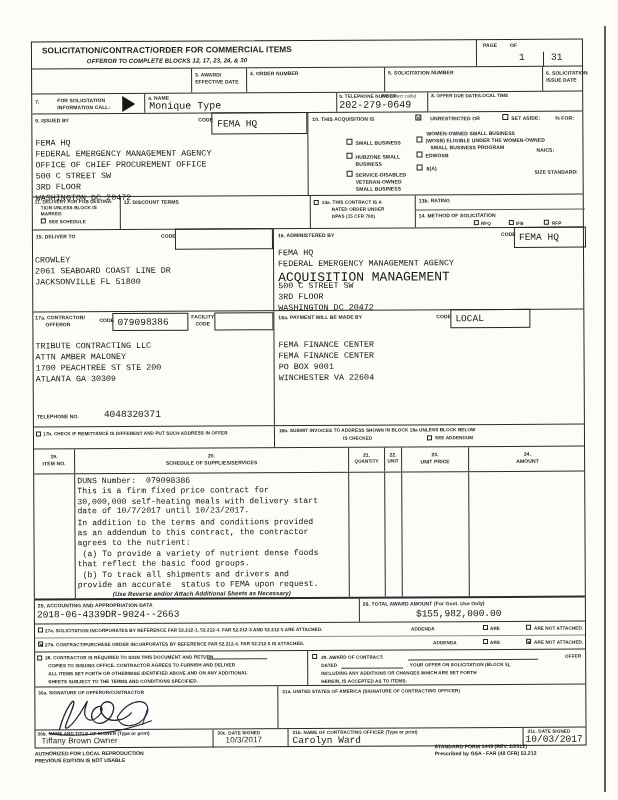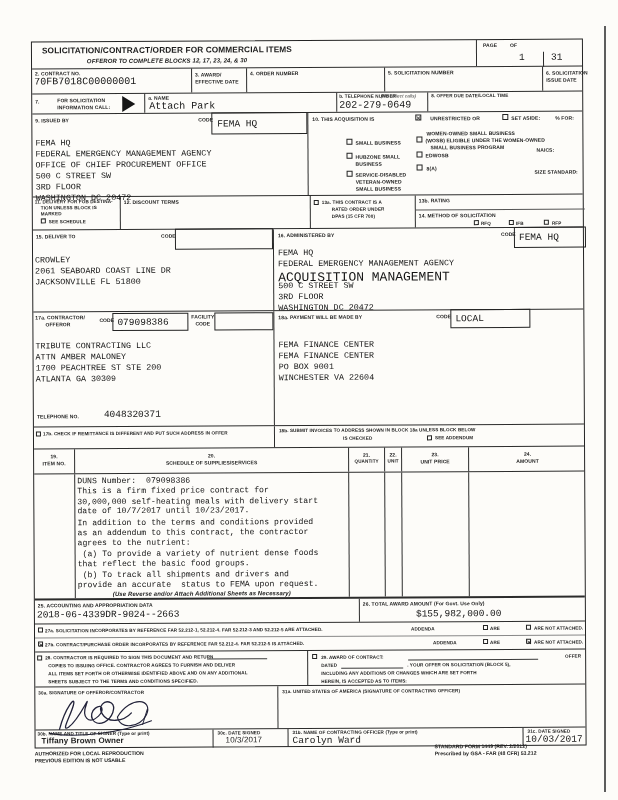--- a/index.html
+++ b/index.html
@@ -45,24 +45,20 @@
      <div class="cell" style="left:444px;width:108px;">
        <div class="lbl" style="top:2px;left:6px;">PAGE</div>
        <div class="lbl" style="top:2px;left:33px;">OF</div>
        <div class="vline" style="left:66px;top:12px;height:15px;"></div>
        <div class="mono" style="top:13px;left:42px;font-size:9.5px;">1</div>
        <div class="mono" style="top:13px;left:74px;font-size:9.5px;">31</div>
      </div>
    </div>
 
    <div class="row" style="top:27px;height:25px;">
-     <div class="cell first" style="left:0;width:159px;">
-       <div class="lbl" style="top:1px;left:3px;">2. CONTRACT NO.</div>
-       <div class="mono" style="top:7px;left:2px;font-size:10px;">70FB7018C00000001</div>
-     </div>
      <div class="cell" style="left:159px;width:55px;">
        <div class="lbl" style="top:3px;left:3px;">3. AWARD/</div>
        <div class="lbl" style="top:10px;left:3px;">EFFECTIVE DATE</div>
      </div>
      <div class="cell" style="left:214px;width:138px;">
        <div class="lbl" style="top:2px;left:3px;">4. ORDER NUMBER</div>
      </div>
      <div class="cell" style="left:352px;width:158px;">
        <div class="lbl" style="top:2px;left:3px;">5. SOLICITATION NUMBER</div>
      </div>
@@ -74,21 +70,21 @@
 
    <div class="row" style="top:52px;height:20px;border-bottom-width:1.5px;">
      <div class="cell first" style="left:0;width:112px;">
        <div class="lbl" style="top:4px;left:3px;">7.</div>
        <div class="lbl" style="top:3px;left:25px;">FOR SOLICITATION</div>
        <div class="lbl" style="top:10px;left:25px;">INFORMATION CALL:</div>
        <div class="arrow" style="left:90px;top:2px;"></div>
      </div>
      <div class="cell" style="left:112px;width:192px;">
        <div class="lbl" style="top:1px;left:3px;">a. NAME</div>
-       <div class="mono" style="top:7px;left:4px;font-size:10px;">Attach Park</div>
+       <div class="mono" style="top:7px;left:4px;font-size:10px;">Monique Type</div>
      </div>
      <div class="cell" style="left:304px;width:82px;">
        <div class="lbl sm" style="top:1px;left:2px;">b. TELEPHONE NUMBER</div>
        <div class="lbl sm it" style="top:1px;right:2px;">(No collect calls)</div>
        <div class="mono" style="top:7px;left:2px;font-size:10px;">202-279-0649</div>
      </div>
      <div class="cell" style="left:395px;width:157px;">
        <div class="lbl sm" style="top:1px;left:3px;">8. OFFER DUE DATE/LOCAL TIME</div>
      </div>
    </div>
@@ -343,21 +339,21 @@
        <path d="M16 40 C22 18 33 5 30 16 C27 27 17 43 25 38 C36 30 47 4 43 15 C38 28 45 36 55 27 C61 21 59 14 52 19 C44 25 49 38 61 33 C69 29 73 18 68 14 C61 10 54 17 59 25 C64 34 80 33 88 24" fill="none" stroke="#23233a" stroke-width="1.3" stroke-linecap="round"></path>
        <path d="M74 28 C88 6 110 10 103 26 C97 39 76 41 74 28 Z" fill="none" stroke="#23233a" stroke-width="1.2"></path>
        <path d="M6 44 C34 49 78 44 108 32" fill="none" stroke="#23233a" stroke-width="1.1" stroke-linecap="round"></path>
        <path d="M104 20 L99 36" fill="none" stroke="#23233a" stroke-width="1"></path>
      </svg>
    </div>
 
    <div class="row" style="top:688px;height:18px;border-bottom:none;">
      <div class="cell first" style="left:0;width:177px;">
        <div class="lbl sm" style="top:1px;left:2px;">30b. NAME AND TITLE OF SIGNER (Type or print)</div>
-       <div class="lbl" style="top:8px;left:6px;font-size:8px;font-weight:700;">Tiffany Brown  Owner</div>
+       <div class="lbl" style="top:8px;left:6px;font-size:8px;font-weight:400;">Tiffany Brown  Owner</div>
      </div>
      <div class="cell" style="left:177px;width:75px;">
        <div class="lbl sm" style="top:1px;left:4px;">30c. DATE SIGNED</div>
        <div class="lbl" style="top:8px;left:12px;font-size:8px;font-weight:400;">10/3/2017</div>
      </div>
      <div class="cell" style="left:252px;width:235px;">
        <div class="lbl sm" style="top:1px;left:4px;">31b. NAME OF CONTRACTING OFFICER (Type or print)</div>
        <div class="mono" style="top:7px;left:4px;font-size:9.5px;">Carolyn Ward</div>
      </div>
      <div class="cell" style="left:487px;width:65px;">

